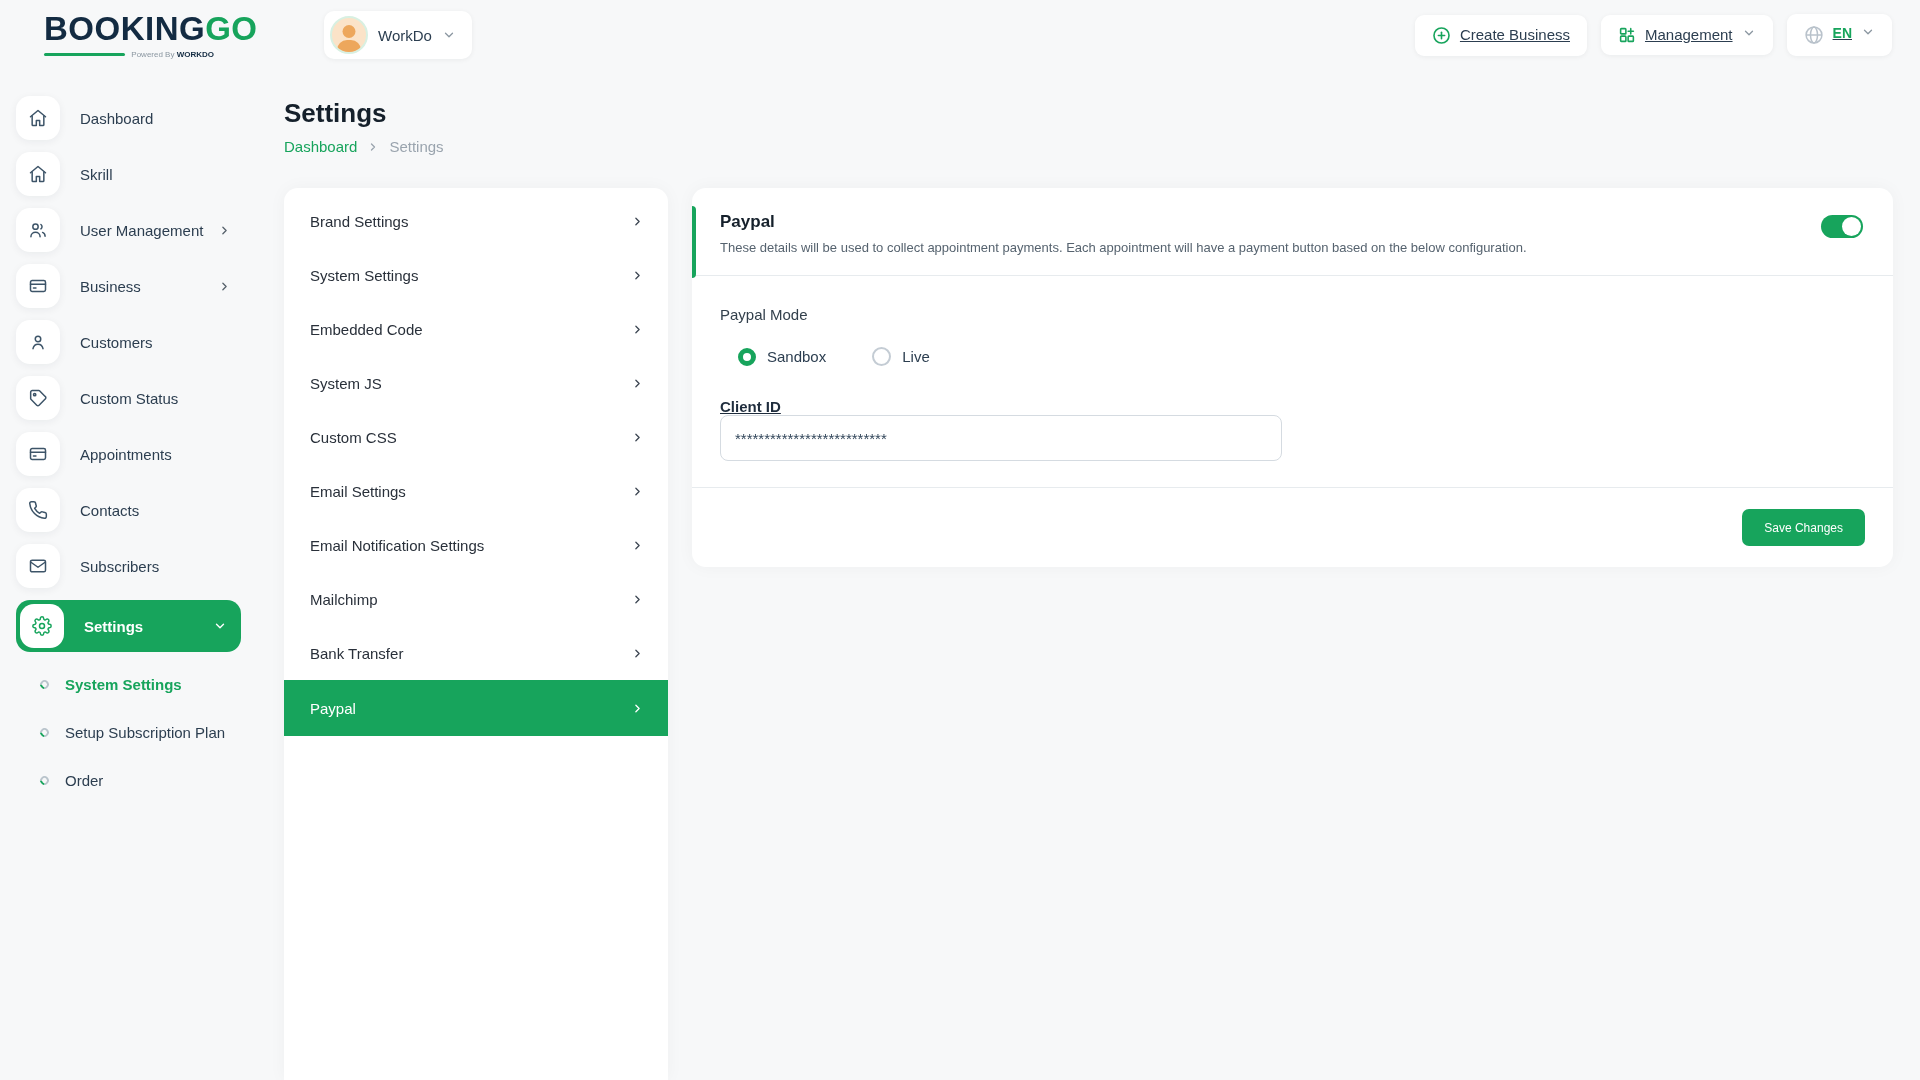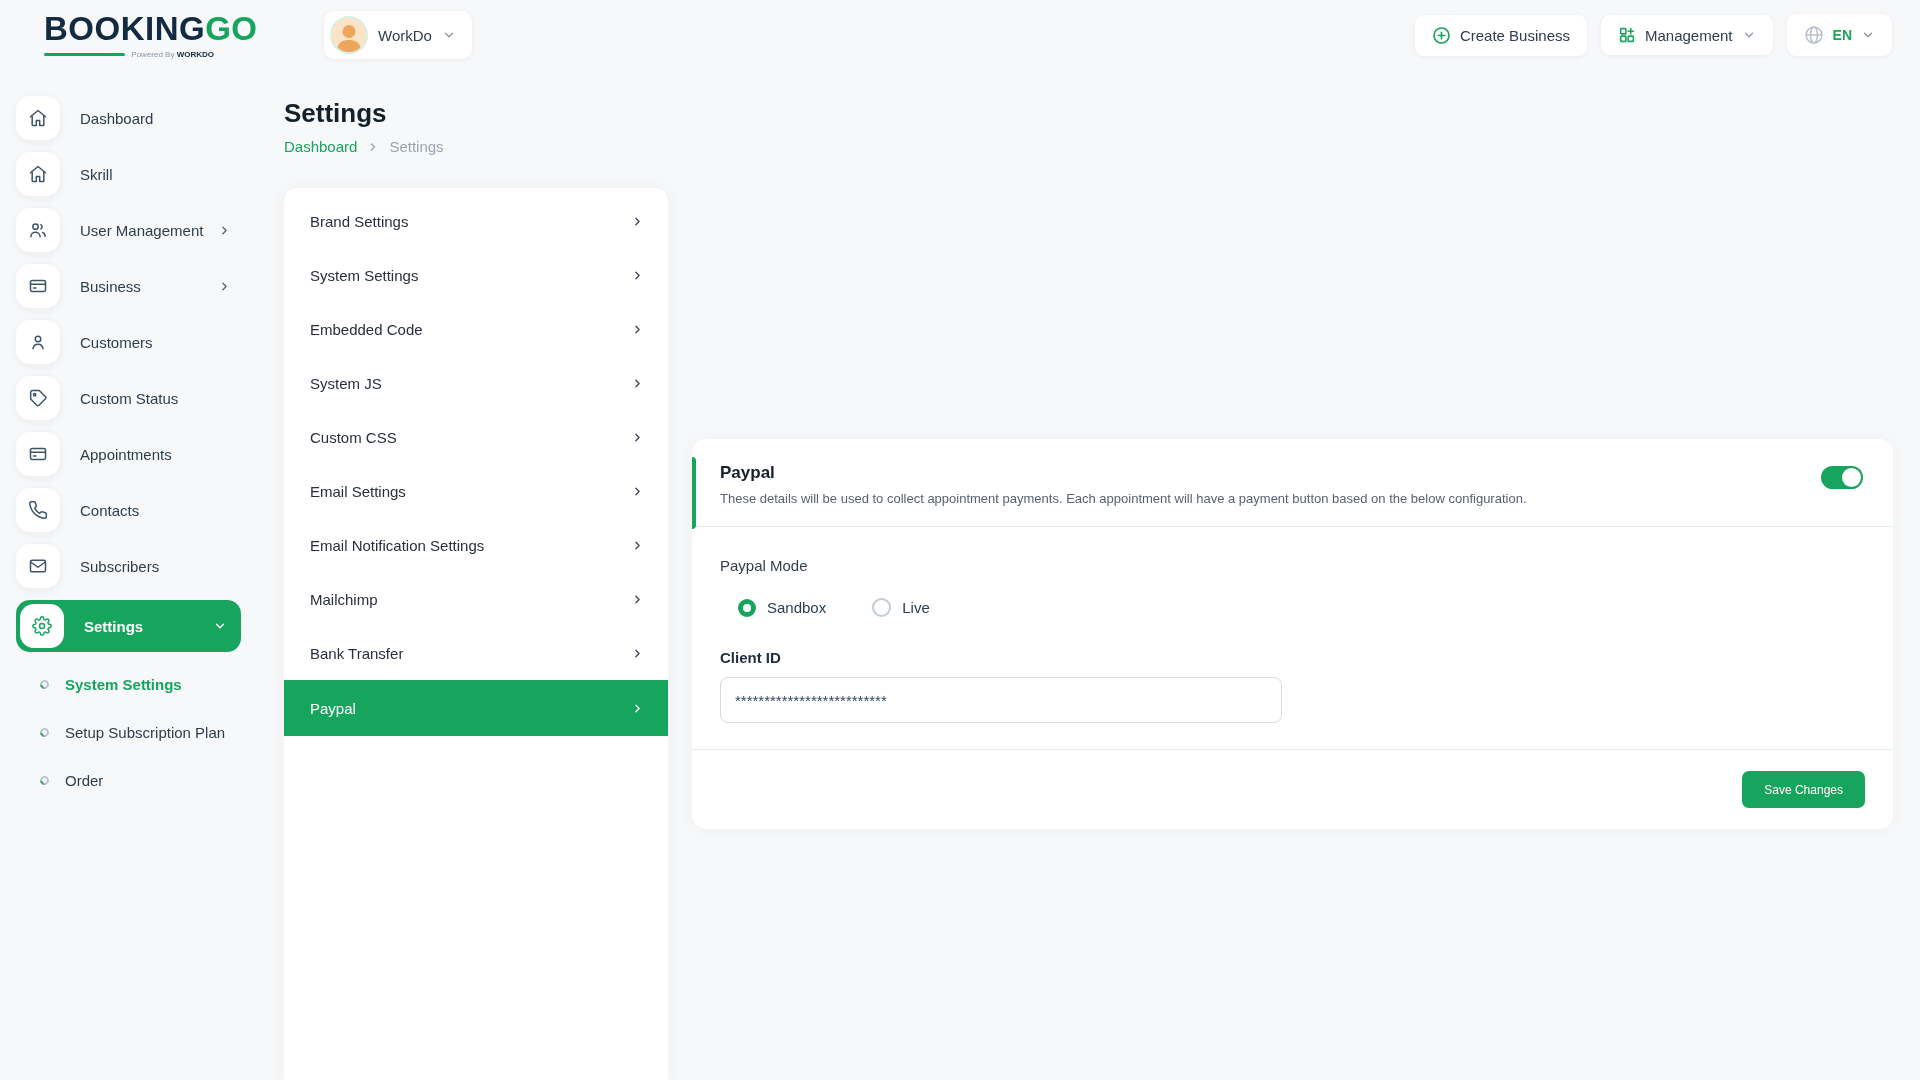--- a/index.html
+++ b/index.html
@@ -28,22 +28,22 @@
   .logo-powered b{color:#132b42;}
   .workspace-pill{margin-left:110px;display:flex;align-items:center;background:#fff;border-radius:10px;
     box-shadow:0 1px 5px rgba(20,30,40,.06);padding:5px 16px 5px 6px;gap:10px;cursor:pointer;}
   .avatar{width:38px;height:38px;border-radius:50%;background:#fbe3c8;position:relative;overflow:hidden;border:2px solid #d8f0e2;}
   .avatar::before{content:'';position:absolute;left:50%;top:7px;transform:translateX(-50%);
     width:13px;height:13px;border-radius:50%;background:#eda75c;}
   .avatar::after{content:'';position:absolute;left:50%;top:22px;transform:translateX(-50%);
     width:24px;height:16px;border-radius:10px 10px 0 0;background:#eda75c;}
   .workspace-name{font-size:15px;color:#2c3e50;}
   .header-right{margin-left:auto;display:flex;align-items:center;gap:14px;}
-  .pill{display:flex;align-items:center;gap:9px;background:#fff;border-radius:9px;
-    box-shadow:0 1px 5px rgba(20,30,40,.06);padding:11px 17px;font-size:15px;color:#2c3e50;cursor:pointer;}
+  .pill{display:flex;align-items:flex-start;gap:9px;background:#fff;border-radius:9px;
+    box-shadow:0 1px 5px rgba(20,30,40,.06);padding:11px 17px;font-size:15px;color:#2c3e50;cursor:pointer;text-decoration:underline;}
   .chev{display:inline-flex;color:#8b97a1;}
   .lang-code{color:var(--green);font-weight:700;font-size:14px;}
 
   
   .shell{display:flex;height:1010px;}
   .sidebar{width:255px;flex:none;padding:26px 14px 0 16px;}
   .nav-item{display:flex;align-items:center;height:44px;margin-bottom:12px;border-radius:14px;cursor:pointer;padding-right:10px;}
   .icon-box{width:44px;height:44px;flex:none;border-radius:14px;background:#fff;
     box-shadow:0 2px 8px rgba(25,40,55,.06);display:flex;align-items:center;justify-content:center;color:var(--slate);}
   .nav-label{margin-left:20px;font-size:15px;color:#2c3e50;}
@@ -57,21 +57,21 @@
   .sub-label{margin-left:16px;font-size:15px;color:#2c3e50;}
   .sub-item.active .sub-label{color:var(--green);font-weight:700;}
 
   .main{flex:1;padding:28px 27px 0 29px;display:flex;flex-direction:column;}
   .page-title{font-size:26px;font-weight:700;color:var(--ink);}
   .breadcrumb{display:flex;align-items:center;gap:10px;margin-top:9px;font-size:15px;}
   .breadcrumb .link{color:var(--green);cursor:pointer;}
   .breadcrumb .sep{display:inline-flex;color:#9aa4ae;}
   .breadcrumb .current{color:#9aa4ae;}
 
-  .content-row{display:flex;align-items:center;gap:24px;margin-top:33px;flex:1;min-height:0;}
+  .content-row{display:flex;align-items:flex-start;gap:24px;margin-top:33px;flex:1;min-height:0;}
 
   
   .menu-card{width:384px;flex:none;background:#fff;border-radius:14px 14px 0 0;
     box-shadow:0 0 18px rgba(20,30,40,.04);height:100%;overflow:hidden;padding-top:6px;}
   .menu-row{display:flex;align-items:center;height:54px;padding:0 24px 0 26px;font-size:15px;color:#29303a;cursor:pointer;}
   .menu-row .menu-chevron{margin-left:auto;display:inline-flex;color:#3c4652;}
   .menu-row.active{background:var(--green);color:#fff;height:56px;}
   .menu-row.active .menu-chevron{color:#fff;}
 
   
@@ -85,21 +85,21 @@
   .divider{height:1px;background:var(--border);}
   .card-body{padding:30px 28px 26px 28px;}
   .mode-label{font-size:15px;color:#33404c;}
   .radio-row{display:flex;align-items:center;gap:14px;margin:24px 0 0 18px;}
   .radio{display:flex;align-items:center;gap:11px;cursor:pointer;}
   .radio-dot{width:18px;height:18px;border-radius:50%;background:#fff;border:5px solid var(--green);}
   .radio-dot.off{border:2px solid #c4ccd4;width:19px;height:19px;}
   .radio-label{font-size:15px;color:#2c3e50;}
   .radio + .radio{margin-left:32px;}
   .fields{display:grid;grid-template-columns:1fr 1fr;gap:22px;margin-top:32px;}
-  .field-label{font-size:15px;font-weight:700;color:#1f2d3d;margin-bottom:11px;}
+  .field-label{font-size:15px;font-weight:700;color:#1f2d3d;text-decoration:underline;}
   .field-input{width:100%;height:46px;border:1px solid #d5dbe1;border-radius:8px;padding:0 14px;
     font-size:15px;color:#33475b;font-family:"Liberation Sans","DejaVu Sans",sans-serif;background:#fff;outline:none;}
   .card-foot{border-top:1px solid var(--border);padding:21px 28px;display:flex;justify-content:flex-end;}
   .save-btn{background:var(--green);color:#fff;border:none;border-radius:7px;height:37px;padding:0 22px;
     font-size:12px;font-family:Liberation Sans, sans-serif;cursor:pointer;}
   svg{display:block;}
 </style>
 </head>
 <body>
 

